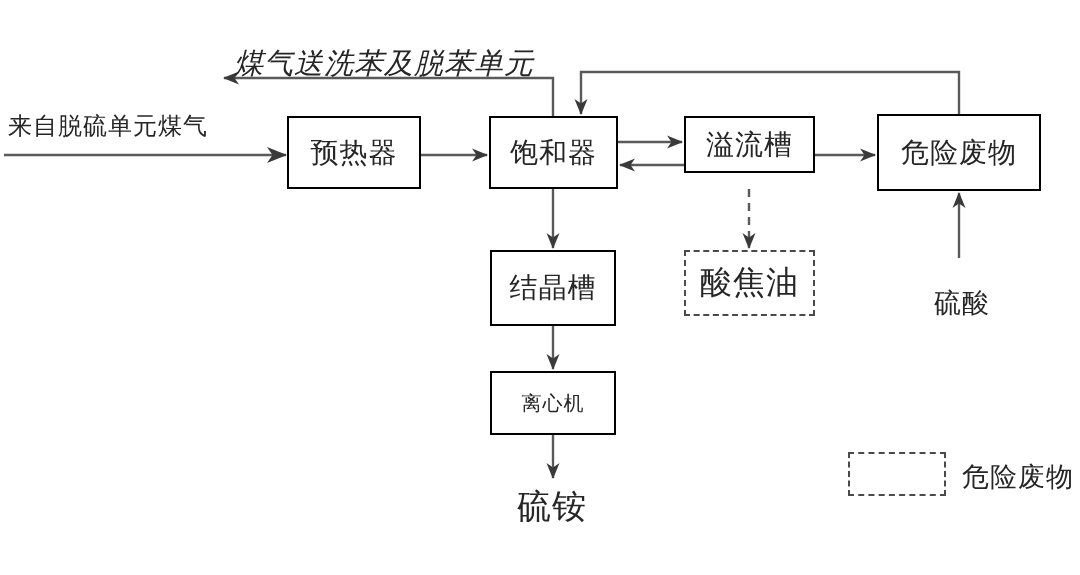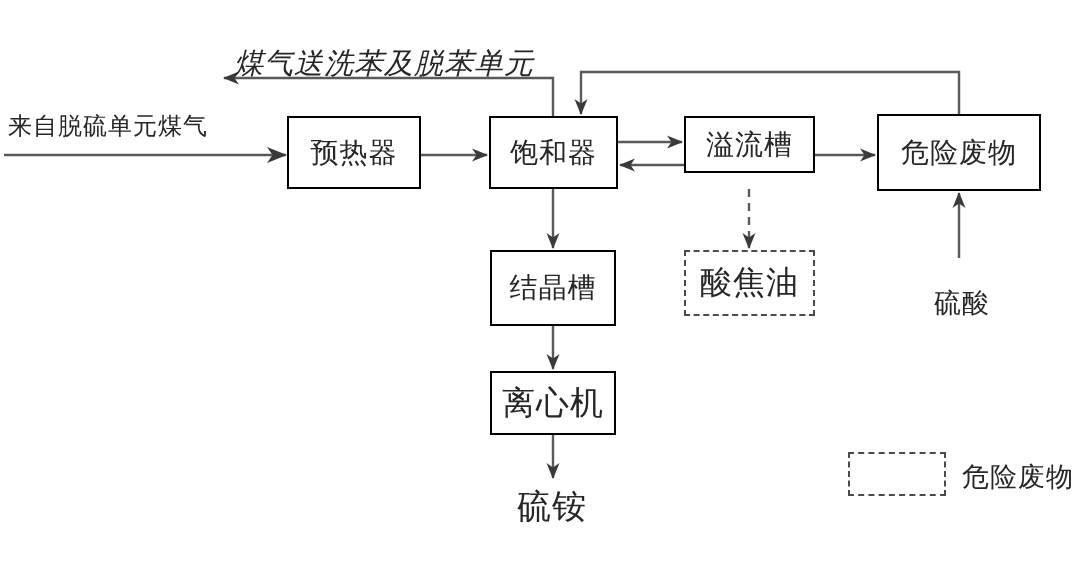--- a/index.html
+++ b/index.html
@@ -114,21 +114,21 @@
   </div>
 
   <div class="node solid" style="left:877px; top:114px; width:164px; height:77px; font-size:28px;">
     <span>危险废物</span>
   </div>
 
   <div class="node solid" style="left:490px; top:250px; width:126px; height:76px; font-size:28px;">
     <span>结晶槽</span>
   </div>
 
-  <div class="node solid" style="left:490px; top:371px; width:126px; height:64px; font-size:33px;">
+  <div class="node solid" style="left:490px; top:371px; width:126px; height:64px; font-size:20px;">
     <span>离心机</span>
   </div>
 
   <div class="node dashed" style="left:684px; top:250px; width:131px; height:66px; font-size:32px;">
     <span>酸焦油</span>
   </div>
 
   <div class="label" style="left:234px; top:44px; font-size:29px;font-style:italic;">煤气送洗苯及脱苯单元</div>
 
   <div class="label" style="left:8px; top:110px; font-size:24px;">来自脱硫单元煤气</div>

